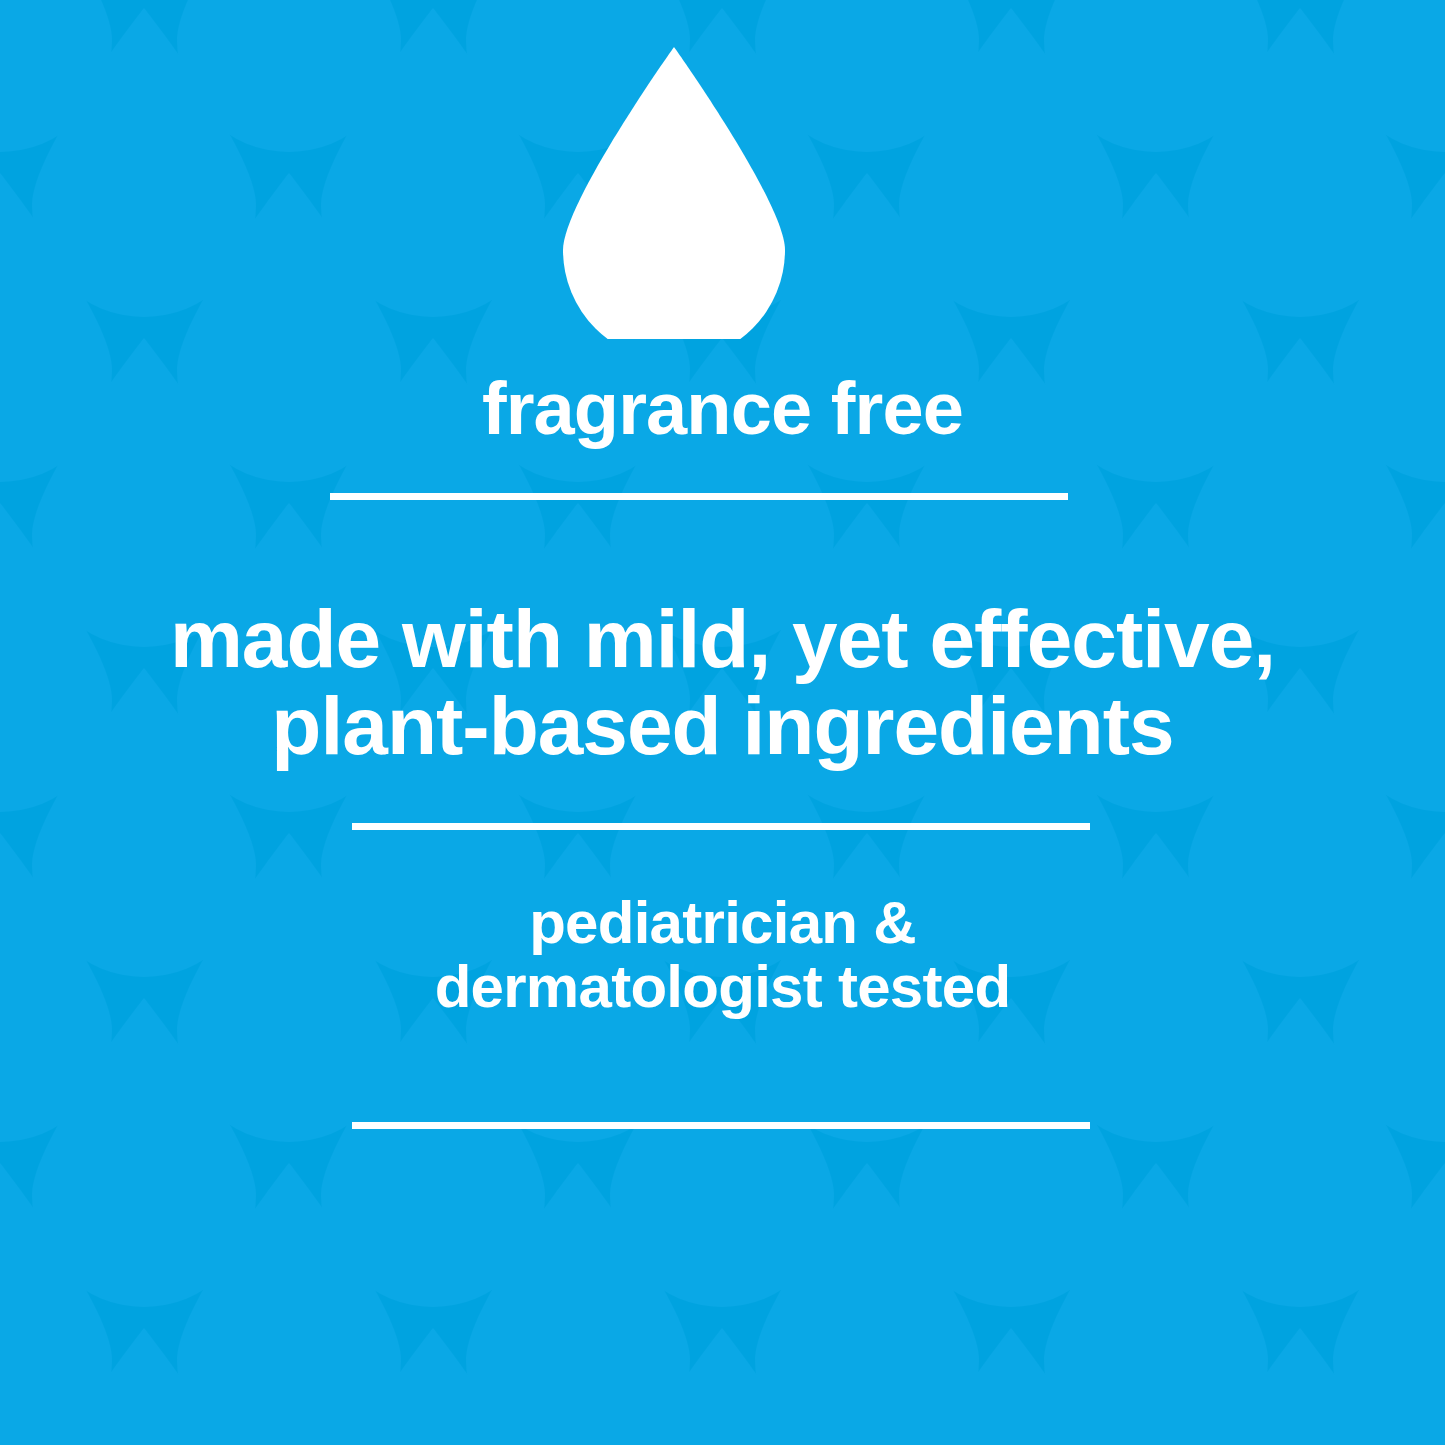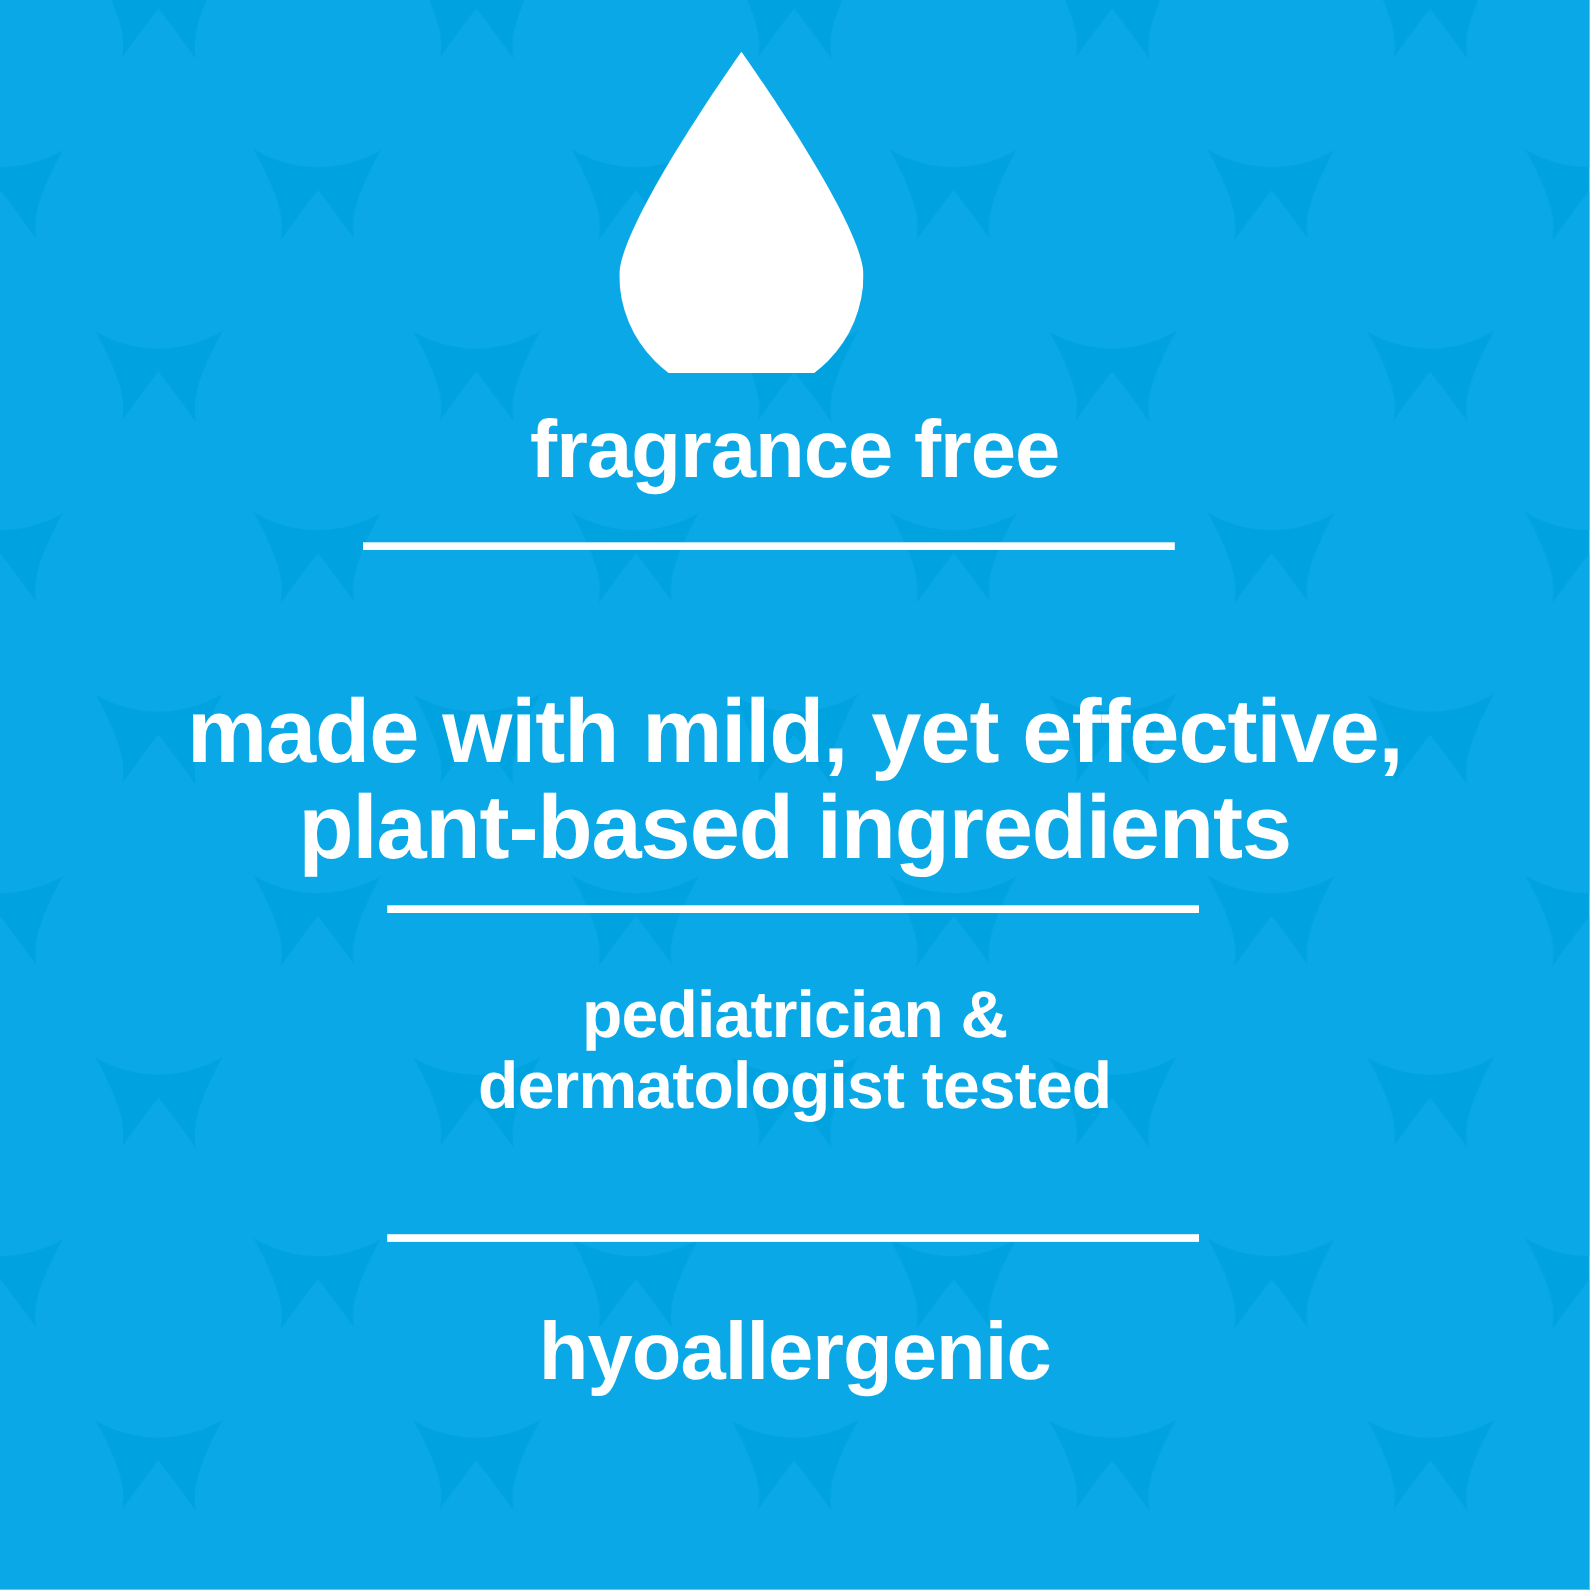--- a/index.html
+++ b/index.html
@@ -51,21 +51,21 @@
     right: 0;
     text-align: center;
     color: #ffffff;
     font-weight: 700;
     letter-spacing: -0.012em;
     line-height: 1.06;
     white-space: pre-line;
   }
 
   .claim-1 { top: 370px;  font-size: 74px; }
-  .claim-2 { top: 596px;  font-size: 82px; margin-top: 27px; }
+  .claim-2 { top: 596px;  font-size: 82px; }
   .claim-3 { top: 891px;  font-size: 60px; }
   .claim-4 { top: 1190px; font-size: 74px; }
 
   .divider {
     position: absolute;
     height: 7px;
     background: #ffffff;
   }
 
   .divider-1 { left: 330px; width: 738px; top: 493px; }
@@ -105,16 +105,15 @@
     <div class="claim claim-2">made with mild, yet effective,
 plant-based ingredients</div>
 
     <div class="divider divider-2"></div>
 
     <div class="claim claim-3">pediatrician &amp;
 dermatologist tested</div>
 
     <div class="divider divider-3"></div>
 
-    <div class="claim claim-4">hyoallergenic</div>
 
   </div>
 </div>
 
 </body></html>

